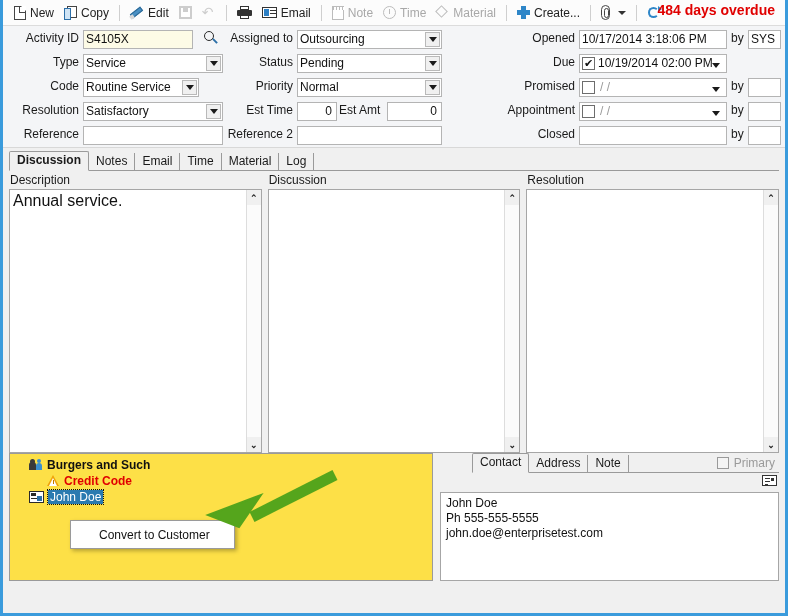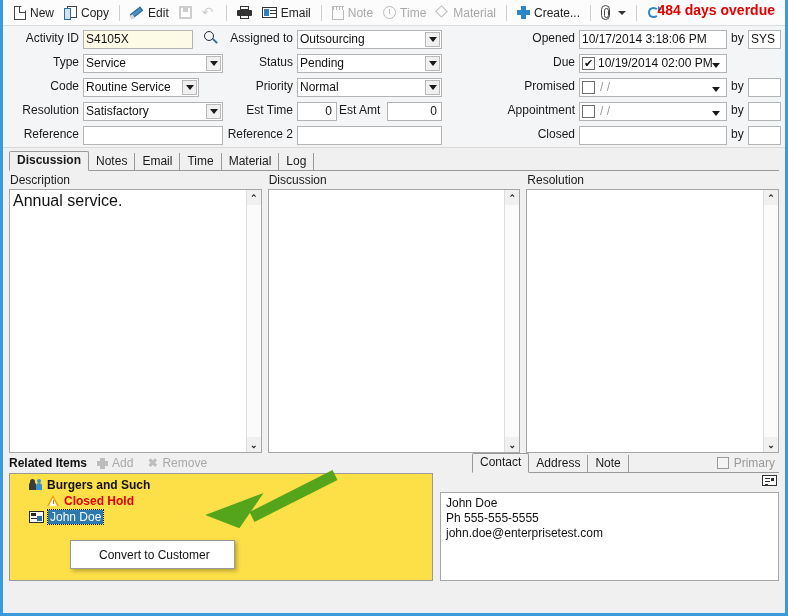--- a/index.html
+++ b/index.html
@@ -587,51 +587,37 @@
           <div class="sb-btn">⌃</div>
           <div class="sb-track"></div>
           <div class="sb-btn">⌄</div>
         </div>
       </div>
     </div>
   </div>
 
   <div class="bottom">
     <div class="bl">
-      <div class="bl-head">
-        <span class="bl-title">Related Items</span>
-        <span class="bl-act">
-          <span class="ic ic-addp">
-              <span class="h"></span>
-              <span class="v"></span>
-            </span>
-          <span>Add</span>
-        </span>
-        <span class="bl-act">
-          <span class="ic ic-x">✖</span>
-          <span>Remove</span>
-        </span>
-      </div>
       <div class="tree">
         <div class="trow l1">
           <span class="ic ic-people">
               <span class="h1"></span>
               <span class="p1"></span>
               <span class="h2"></span>
               <span class="p2"></span>
             </span>
           <span>Burgers and Such</span>
         </div>
         <div class="trow l2">
           <span class="ic ic-warn">
               <span class="t"></span>
               <span class="t2"></span>
               <span class="b"></span>
             </span>
-          <span>Closed Hold</span>
+          <span>Credit Code</span>
         </div>
         <div class="trow l3">
           <span class="ic ic-card">
               <span class="s"></span>
               <span class="l"></span>
               <span class="b"></span>
             </span>
           <span class="sel-name">John Doe</span>
         </div>
 

